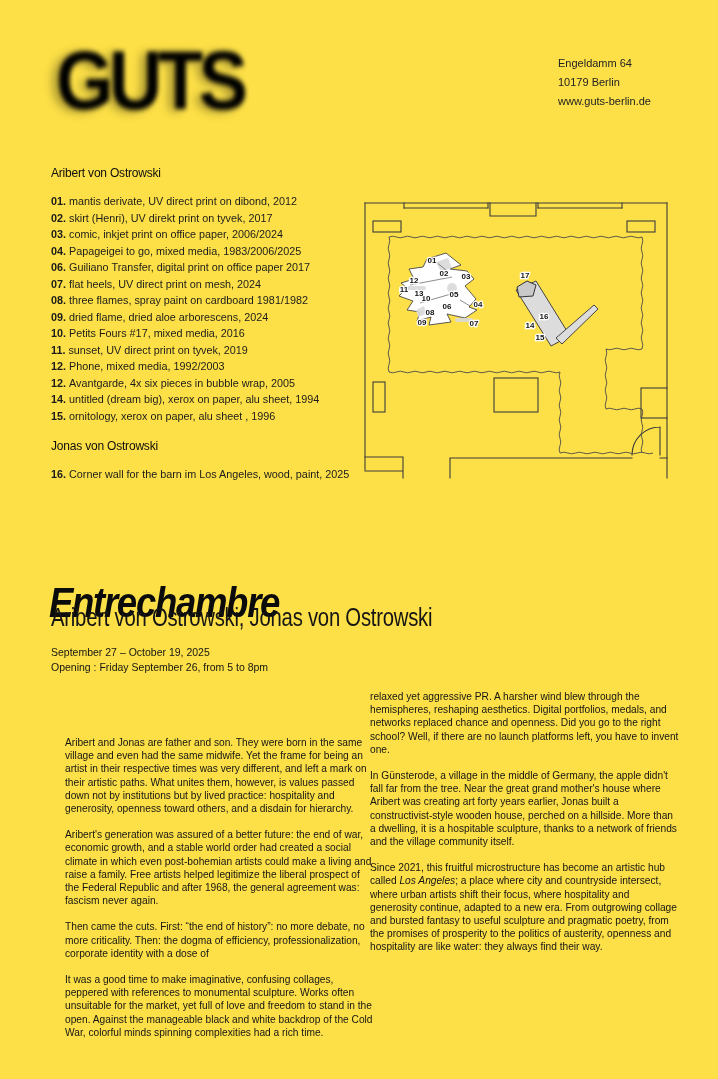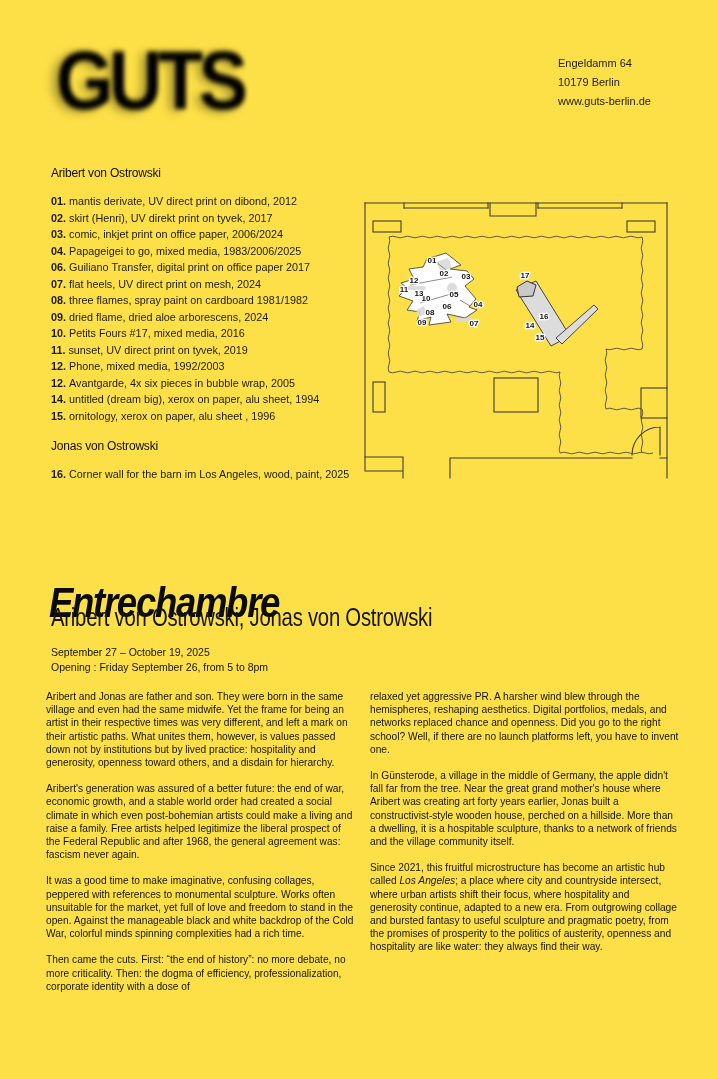--- a/index.html
+++ b/index.html
@@ -36,21 +36,21 @@
   
   .title{position:absolute;left:49px;top:551px;font-size:42px;font-style:italic;font-weight:bold;
          letter-spacing:-1.5px;color:#0b0b0b;transform:scaleX(.87);transform-origin:left top;white-space:nowrap;}
   .subtitle{position:absolute;left:51px;top:602px;font-size:26px;font-weight:normal;color:#151515;
             letter-spacing:-.3px;transform:scaleX(.78);transform-origin:left top;white-space:nowrap;}
   .dates{position:absolute;left:51px;top:645px;font-size:10.5px;font-weight:normal;line-height:15px;color:#141414;}
 
   
   .col{position:absolute;top:690px;width:309px;font-size:10.2px;line-height:13.2px;color:#141414;}
   .col p{margin:0 0 13px;}
-  .col-left{left:46px;}
+  .col-left{left:65px;margin-top:46px;}
   .col-right{left:370px;}
   .footnote{margin-top:14px;font-size:8.8px;line-height:12px;color:#191919;}
   em{font-style:italic;}
 </style>
 </head>
 <body>
 
 <div class="page">
 
   <div class="logo">GUTS</div>
@@ -152,22 +152,22 @@
   <div class="subtitle">Aribert von Ostrowski, Jonas von Ostrowski</div>
 
   <div class="dates">
       <div>September 27 – October 19, 2025</div>
       <div>Opening : Friday September 26, from 5 to 8pm</div>
     </div>
 
   <div class="col col-left">
       <p>Aribert and Jonas are father and son. They were born in the same village and even had the same midwife. Yet the frame for being an artist in their respective times was very different, and left a mark on their artistic paths. What unites them, however, is values passed down not by institutions but by lived practice: hospitality and generosity, openness toward others, and a disdain for hierarchy.</p>
       <p>Aribert's generation was assured of a better future: the end of war, economic growth, and a stable world order had created a social climate in which even post-bohemian artists could make a living and raise a family. Free artists helped legitimize the liberal prospect of the Federal Republic and after 1968, the general agreement was: fascism never again.</p>
+      <p>Then came the cuts. First: “the end of history”: no more debate, no more criticality. Then: the dogma of efficiency, professionalization, corporate identity with a dose of</p>
       <p>It was a good time to make imaginative, confusing collages, peppered with references to monumental sculpture. Works often unsuitable for the market, yet full of love and freedom to stand in the open. Against the manageable black and white backdrop of the Cold War, colorful minds spinning complexities had a rich time.</p>
-      <p>Then came the cuts. First: “the end of history”: no more debate, no more criticality. Then: the dogma of efficiency, professionalization, corporate identity with a dose of</p>
     </div>
 
   <div class="col col-right">
     <div>
         <p>relaxed yet aggressive PR. A harsher wind blew through the hemispheres, reshaping aesthetics. Digital portfolios, medals, and networks replaced chance and openness. Did you go to the right school? Well, if there are no launch platforms left, you have to invent one.</p>
         <p>In Günsterode, a village in the middle of Germany, the apple didn't fall far from the tree. Near the great grand mother's house where Aribert was creating art forty years earlier, Jonas built a constructivist-style wooden house, perched on a hillside. More than a dwelling, it is a hospitable sculpture, thanks to a network of friends and the village community itself.</p>
         <p>Since 2021, this fruitful microstructure has become an artistic hub called <em>Los Angeles</em>; a place where city and countryside intersect, where urban artists shift their focus, where hospitality and generosity continue, adapted to a new era. From outgrowing collage and bursted fantasy to useful sculpture and pragmatic poetry, from the promises of prosperity to the politics of austerity, openness and hospitality are like water: they always find their way.</p>
       </div>
   </div>
 

